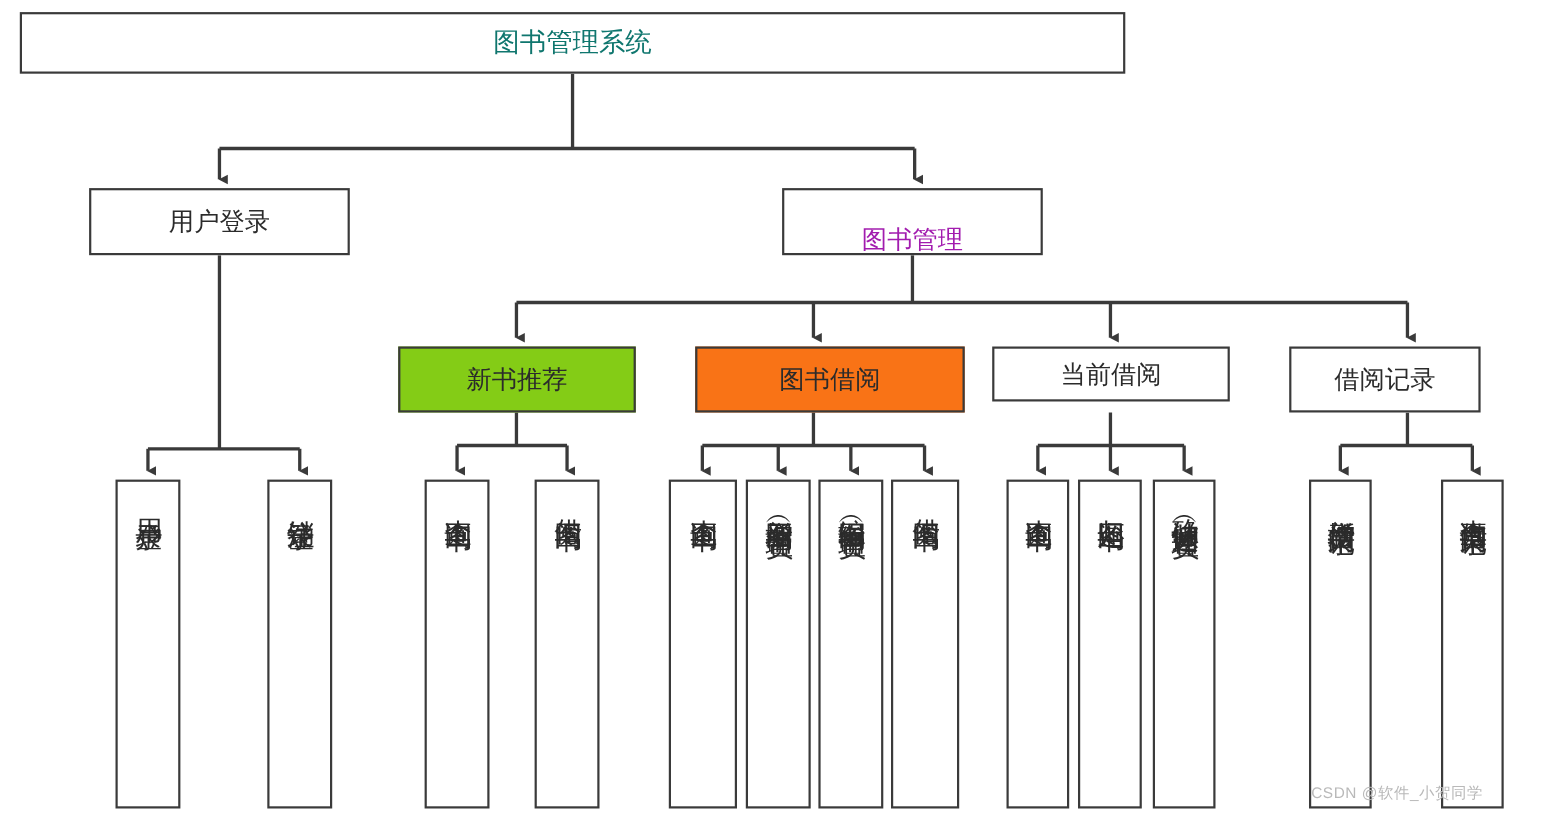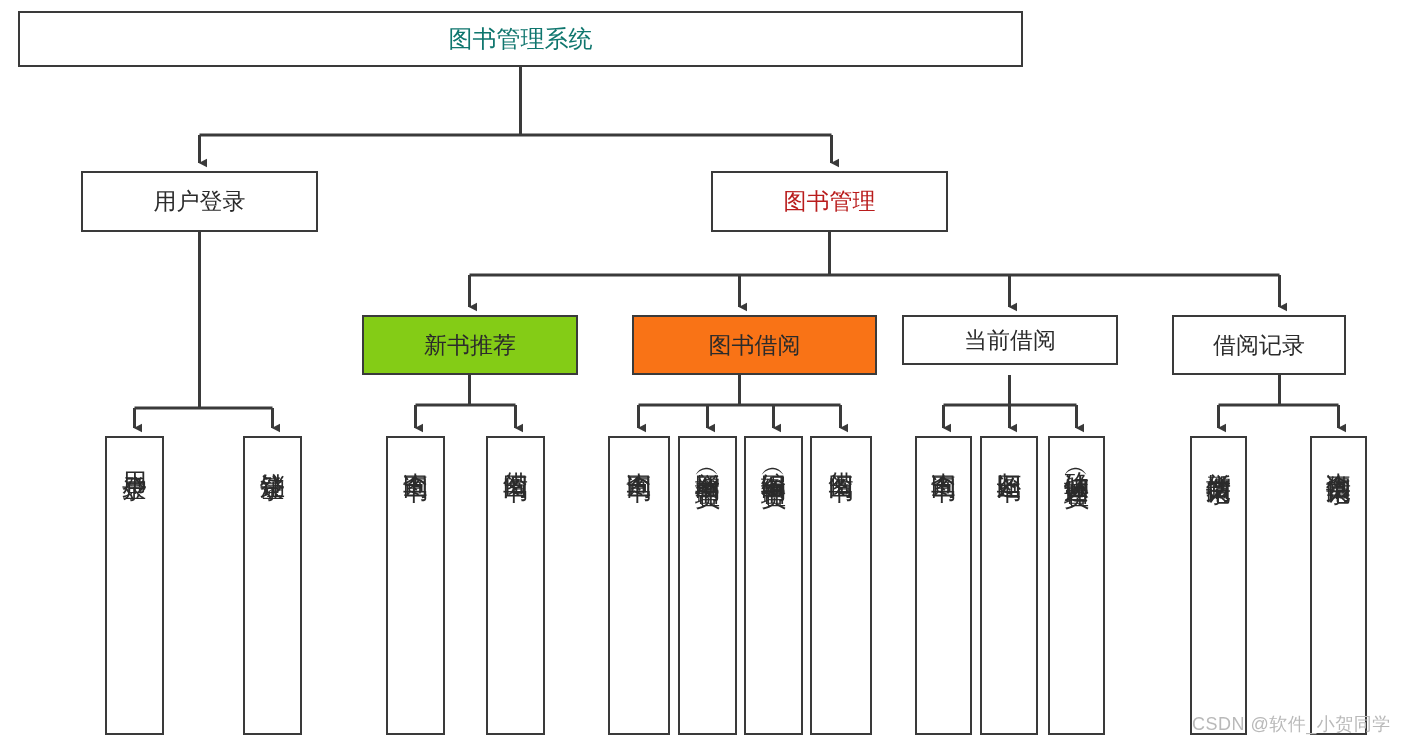--- a/index.html
+++ b/index.html
@@ -59,21 +59,21 @@
     text-orientation: upright;
     font-size: 25px;
     line-height: 1.0;
     letter-spacing: 2px;
     white-space: nowrap;
   }
   .watermark {
     position: absolute;
     left: 1192px;
     top: 712px;
-    font-size: 18px;
+    font-size: 14px;
     color: #b9b9b9;
     white-space: nowrap;
     letter-spacing: 0.5px;
   }
 </style>
 </head>
 <body>
 
 <div id="canvas" style="background: rgb(255, 255, 255);">
 
@@ -127,21 +127,21 @@
     </g>
   </svg>
 
   <div class="node lvl-root" id="node-root" style="left: 18px; top: 11px; width: 1005px; height: 56px; border-color: rgb(58, 58, 58); background: rgb(255, 255, 255); color: #0f766e;">
     <span class="lbl">图书管理系统</span>
   </div>
 
   <div class="node lvl-mid" id="node-l1-0" style="left: 81px; top: 171px; width: 237px; height: 61px; border-color: rgb(58, 58, 58); background: rgb(255, 255, 255); color: rgb(43, 43, 43);">
     <span class="lbl">用户登录</span>
   </div>
-  <div class="node lvl-mid" id="node-l1-1" style="left: 711px; top: 171px; width: 237px; height: 61px; border-color: rgb(58, 58, 58); background: rgb(255, 255, 255); color: #b91c1c;">
+  <div class="node lvl-mid" id="node-l1-1" style="left: 711px; top: 171px; width: 237px; height: 61px; border-color: rgb(58, 58, 58); background: rgb(255, 255, 255); color: #a21caf; align-items: flex-end;">
     <span class="lbl">图书管理</span>
   </div>
 
   <div class="node lvl-mid" id="node-l2-0" style="left: 362px; top: 315px; width: 216px; height: 60px; border-color: rgb(58, 58, 58); background: #84cc16; color: rgb(43, 43, 43);">
     <span class="lbl">新书推荐</span>
   </div>
   <div class="node lvl-mid" id="node-l2-1" style="left: 632px; top: 315px; width: 245px; height: 60px; border-color: rgb(58, 58, 58); background: #f97316; color: rgb(43, 43, 43);">
     <span class="lbl">图书借阅</span>
   </div>
   <div class="node lvl-mid" id="node-l2-2" style="left: 902px; top: 315px; width: 216px; height: 50px; border-color: rgb(58, 58, 58); background: rgb(255, 255, 255); color: rgb(43, 43, 43);">

